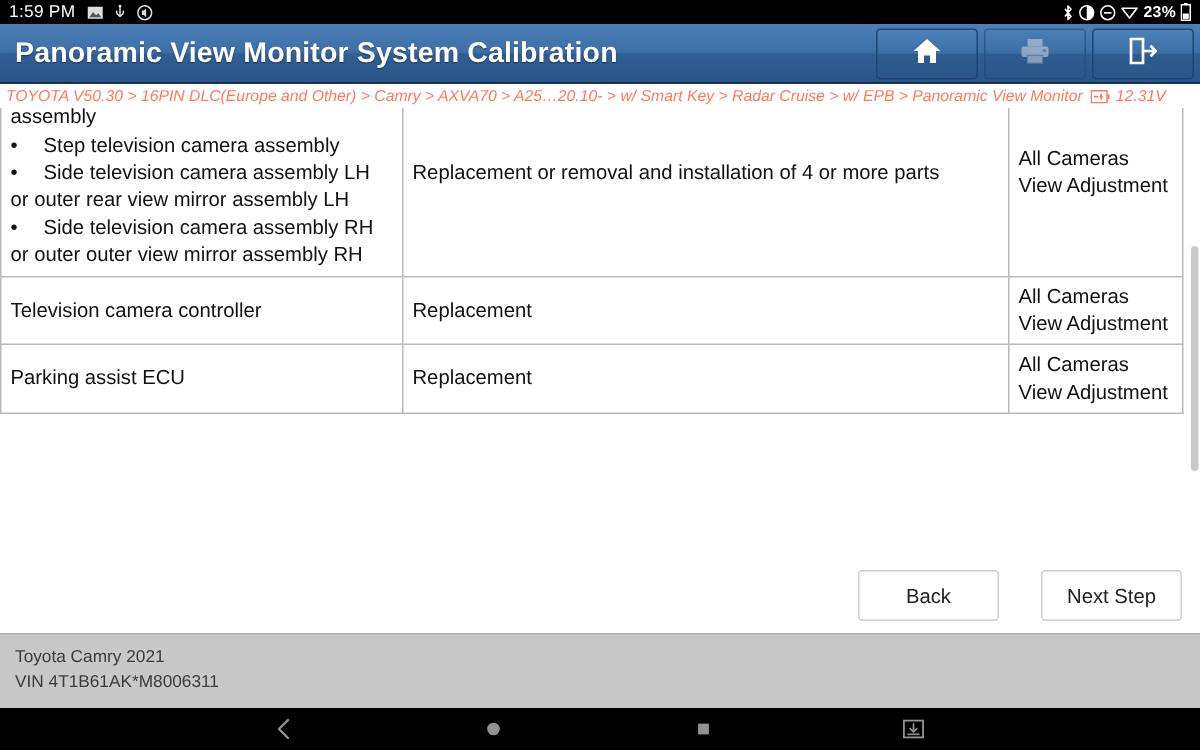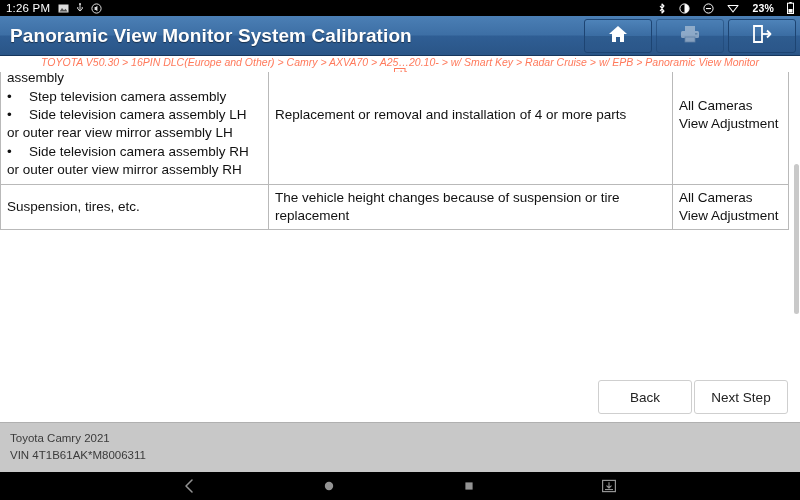--- a/index.html
+++ b/index.html
@@ -13,21 +13,21 @@
 
   
   .statusbar {
     height: 16px; background: #000; color: #fff;
     display: flex; align-items: center;
     padding: 0 6px; font-size: 11px;
   }
   .sb-clock { font-size: 11.5px; font-weight: 500; letter-spacing: .2px; }
   .sb-left-icons { display: flex; align-items: center; gap: 6px; margin-left: 8px; }
   .sb-spacer { flex: 1; }
-  .sb-right-icons { display: flex; align-items: center; gap: 13px; text-align: center; }
+  .sb-right-icons { display: flex; align-items: center; gap: 3px; text-align: center; }
   .sb-ic { display: inline-block; line-height: 0; }
   .sb-batt-pct { font-size: 10.5px; font-weight: 600; letter-spacing: .2px; }
 
   
   .titlebar {
     height: 40px;
     background: linear-gradient(to bottom, #4b7fb5 0%, #3d6fa5 48%, #2f5e94 52%, #2a5587 100%);
     border-bottom: 1px solid #16365c;
     display: flex; align-items: center;
     padding-left: 10px;
@@ -49,21 +49,20 @@
   .tbtn.disabled { opacity: .55; }
 
   
   .breadcrumb {
     height: 16px; background: #fff;
     display: flex; align-items: center;
     padding: 0 4px;
     color: #ff7a5c; font-size: 10.5px; font-style: italic;
     white-space: nowrap; overflow: hidden;
     font-family: "Liberation Sans", sans-serif;
-    flex-direction: column;
   }
   .bc-path { font-weight: 500; }
   .bc-batt { margin: 0 4px 0 5px; display: inline-flex; align-items: center; }
   .bc-volt { font-weight: 500; }
 
   
   .content {
     position: absolute; left: 0; top: 72px; width: 800px; height: 300px;
     background: #fff; overflow: hidden;
   }
@@ -96,21 +95,21 @@
   .vscroll .thumb {
     position: absolute; right: 1px; top: 92px;
     width: 5px; height: 150px; background: #c9c9c9; border-radius: 3px;
   }
 
   
   .buttonbar {
     position: absolute; left: 0; top: 372px; width: 800px; height: 50px;
     background: #fff;
     display: flex; align-items: center; justify-content: flex-end;
-    gap: 2px; padding-right: 12px;
+    gap: 28px; padding-right: 12px;
   }
   .abtn {
     min-width: 94px; height: 34px; padding: 0 14px;
     background: #fff; border: 1px solid #cfcfcf; border-radius: 3px;
     font-size: 13.5px; color: #222;
     display: flex; align-items: center; justify-content: center;
   }
 
   
   .footer {
@@ -128,21 +127,21 @@
     padding: 0 120px;
   }
   .nav-ic { opacity: .78; line-height: 0; }
 </style>
 </head>
 <body>
 
 <div id="app">
 
   <div class="statusbar">
-    <span class="sb-clock">1:26 PM</span>
+    <span class="sb-clock">1:59 PM</span>
     <span class="sb-left-icons">
       <span class="sb-ic">
         <svg width="11" height="9" viewBox="0 0 11 9">
             <rect x="0.5" y="0.5" width="10" height="8" fill="#ddd"></rect>
             <path d="M1.5 7.5 L4 4 L6 6.2 L7.5 4.8 L9.5 7.5 Z" fill="#555"></path>
           </svg>
       </span>
       <span class="sb-ic">
         <svg width="10" height="10" viewBox="0 0 10 10">
             <path d="M5 1 v7 M5 8 l-2.2-2 M5 8 l2.2-2 M2.8 6 v-2 M7.2 6 v-2" stroke="#ddd" stroke-width="1" fill="none"></path>
@@ -246,22 +245,27 @@
             <span class="bl">Step television camera assembly</span>
             <span class="bl">Side television camera assembly LH</span>
             <span class="cont-line">or outer rear view mirror assembly LH</span>
             <span class="bl">Side television camera assembly RH</span>
             <span class="cont-line">or outer outer view mirror assembly RH</span>
           </td>
           <td class="c2">Replacement or removal and installation of 4 or more parts</td>
           <td class="c3">All Cameras View Adjustment</td>
         </tr>
         <tr>
-          <td class="c1">Suspension, tires, etc.</td>
-          <td class="c2">The vehicle height changes because of suspension or tire replacement</td>
+          <td class="c1">Television camera controller</td>
+          <td class="c2">Replacement</td>
+          <td class="c3">All Cameras View Adjustment</td>
+        </tr>
+        <tr>
+          <td class="c1">Parking assist ECU</td>
+          <td class="c2">Replacement</td>
           <td class="c3">All Cameras View Adjustment</td>
         </tr>
       </tbody>
     </table>
   </div>
   <div class="vscroll">
     <div class="thumb"></div>
   </div>
 
   <div class="buttonbar">

